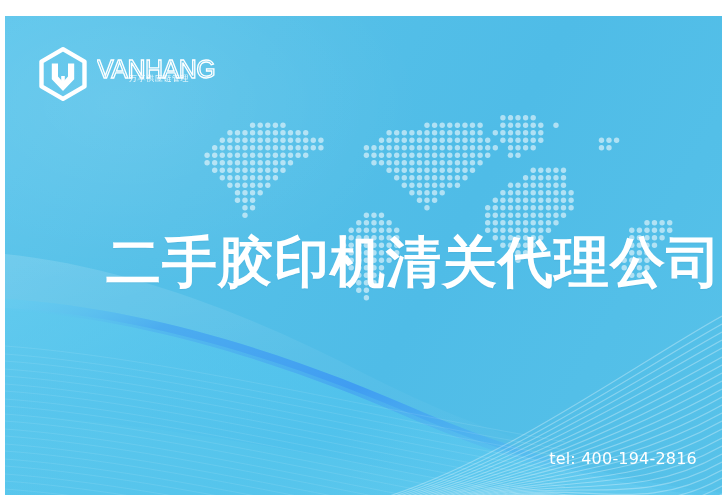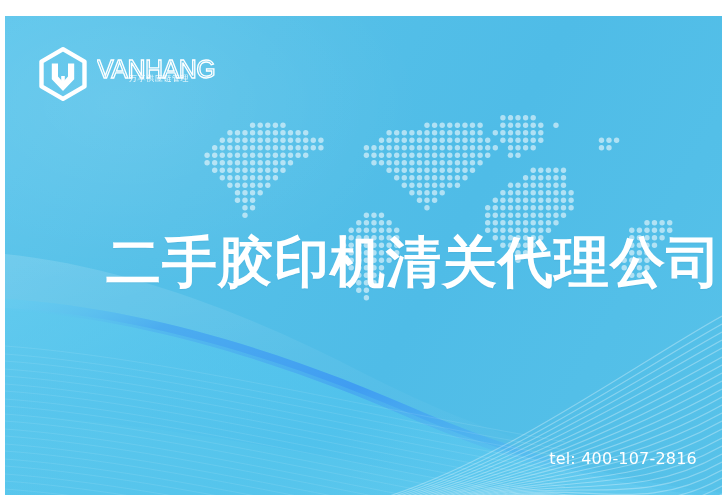--- a/index.html
+++ b/index.html
@@ -738,16 +738,16 @@
       <div id="logo-words">
         <svg id="logo-wordmark" viewBox="0 0 240 80">
           <text x="0" y="52" font-family="&quot;Liberation Sans&quot;, &quot;DejaVu Sans&quot;, sans-serif" font-size="50" letter-spacing="-1" fill="none" stroke="#ffffff" stroke-width="2.6">VANHANG</text>
         </svg>
         <div id="logo-sub">万享供应链管理</div>
       </div>
     </div>
 
     <div id="headline">二手胶印机清关代理公司</div>
 
-    <div id="phone">tel: 400-107-2816</div>
+    <div id="phone">tel: 400-194-2816</div>
 
   </div>
 </div>
 
 </body></html>

